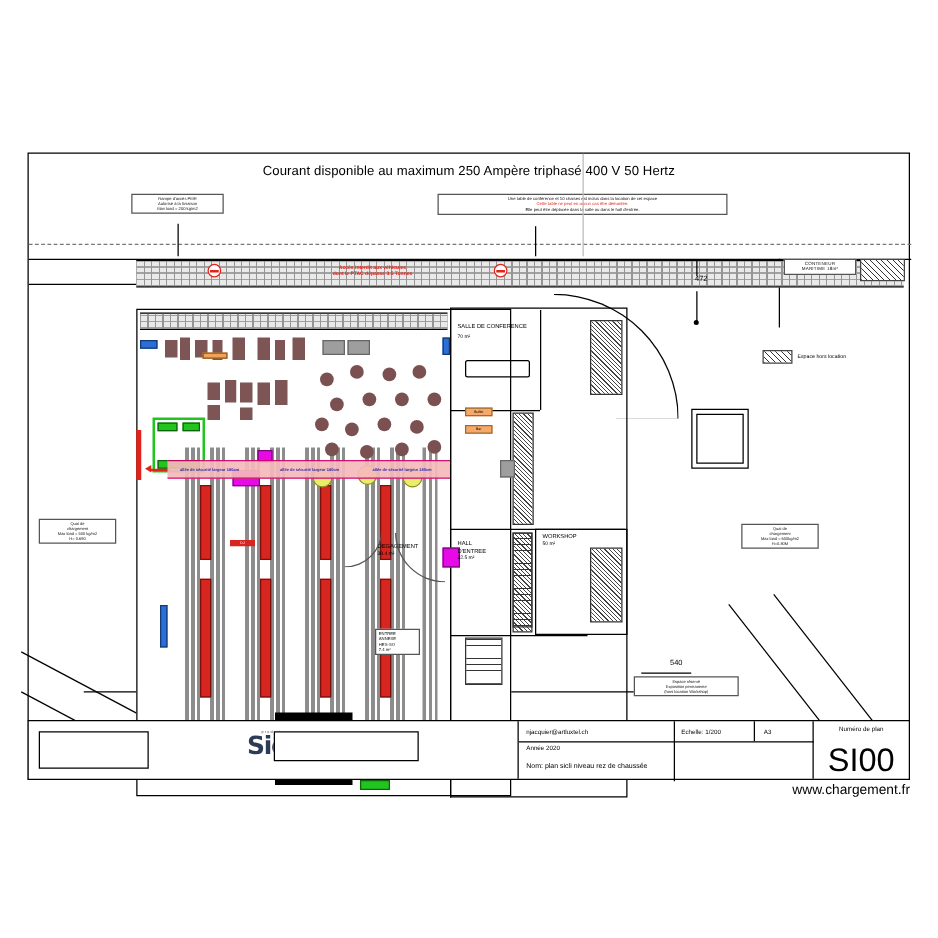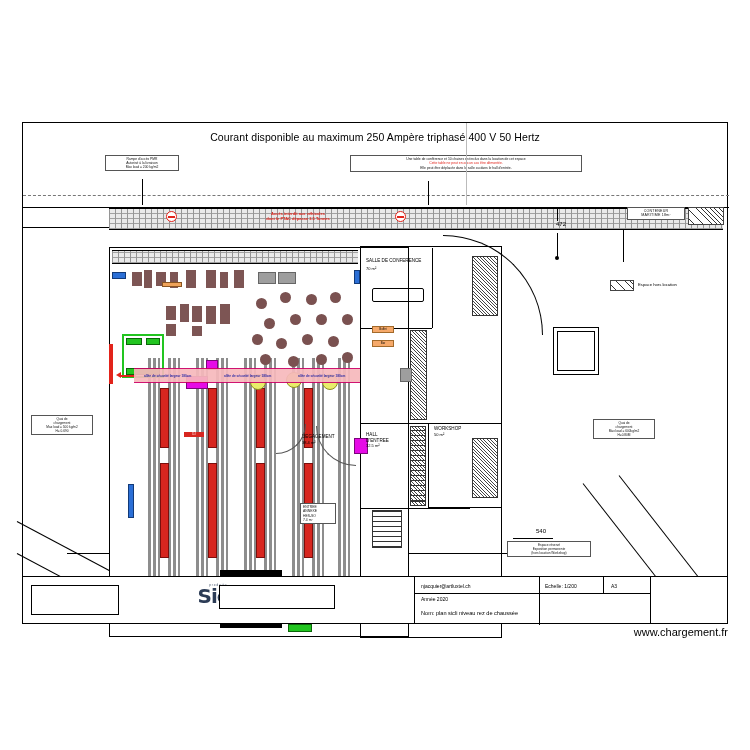--- a/index.html
+++ b/index.html
@@ -514,16 +514,20 @@
       <div class="tb-text" style="left:6px; top:6px;">njacquier@artluxtel.ch</div>
       <div class="tb-text" style="left:6px; top:19px;">Année 2020</div>
       <div class="tb-text" style="left:6px; top:33px; font-size:5.6px;">Nom: plan sicli niveau rez de chaussée</div>
       <div class="tb-text" style="left:130px; top:6px;">Echelle: 1/200</div>
       <div class="tb-text" style="left:196px; top:6px;">A3</div>
       <div class="ln" style="left:124px; top:0; width:1px; height:48px;"></div>
       <div class="ln" style="left:188px; top:0; width:1px; height:16px;"></div>
       <div class="ln" style="left:0px; top:16px; width:236px; height:1px;"></div>
     </div>
 
+    <div class="tb-cell" style="width:76px; border-right:none;">
+      <div id="plannum-label">Numéro de plan</div>
+      <div id="plannum">SI00</div>
+    </div>
   </div>
 
   <div id="watermark">www.chargement.fr</div>
 </div>
 
 </body></html>

